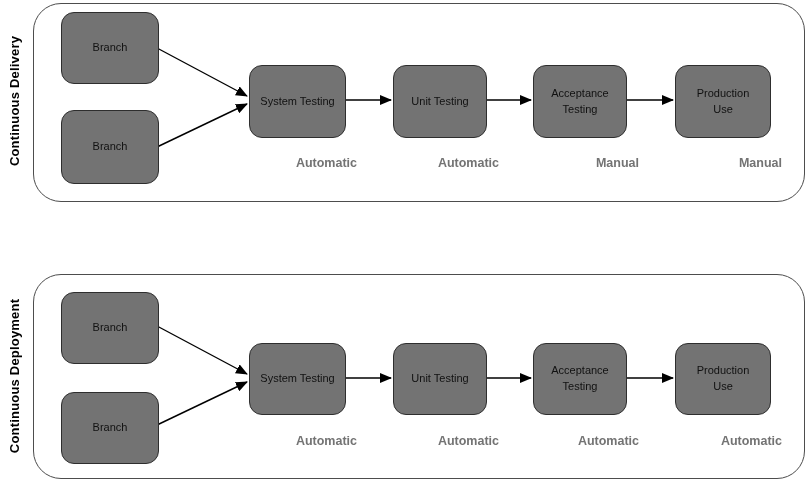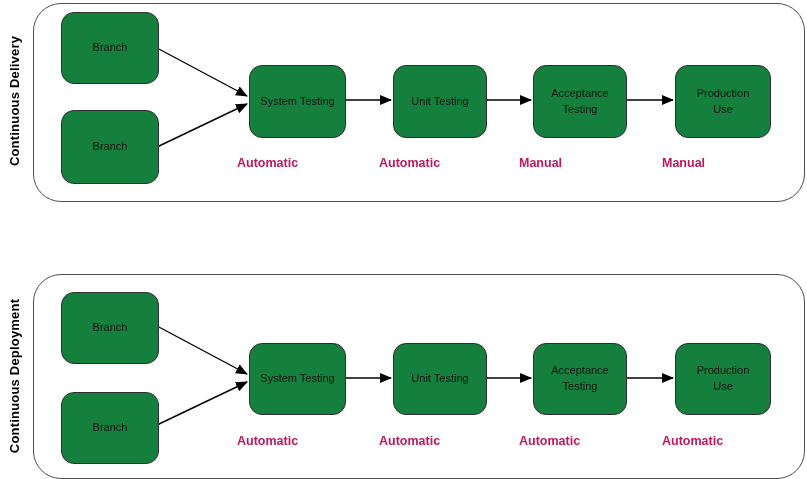--- a/index.html
+++ b/index.html
@@ -35,43 +35,43 @@
     white-space: nowrap;
     font-size: 13px;
     font-weight: bold;
     color: #000000;
     letter-spacing: 0.2px;
   }
   .node {
     position: absolute;
     border: 1px solid #2e2e2e;
     border-radius: 13px;
-    background: #15803d;
+    background: #737373;
     display: flex;
     align-items: center;
     justify-content: center;
     text-align: center;
     font-size: 11px;
     color: #111111;
     line-height: 1.45;
   }
   .node .node-text {
     display: inline-block;
     padding: 0 2px;
   }
   .node.narrow .node-text {
     max-width: 74px;
   }
   .mode-label {
     position: absolute;
     width: 120px;
-    text-align: left;
+    text-align: right;
     font-size: 12.5px;
     font-weight: bold;
-    color: #be185d;
+    color: #737373;
   }
 </style>
 </head>
 <body>
 
 <div class="canvas">
 
   <svg class="arrows" viewBox="0 0 807 479" xmlns="http://www.w3.org/2000/svg">
     <defs>
       <marker id="arw" markerUnits="userSpaceOnUse" markerWidth="12" markerHeight="10" refX="11" refY="5" orient="auto">

